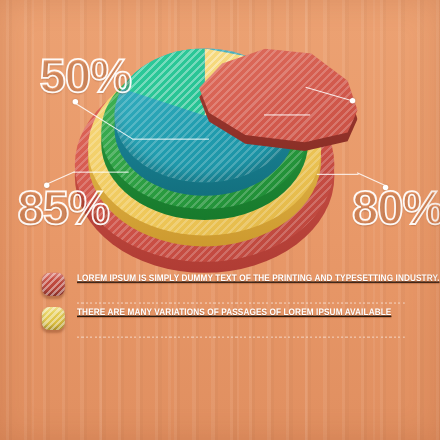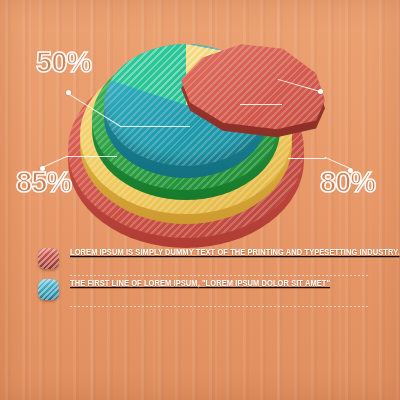--- a/index.html
+++ b/index.html
@@ -154,21 +154,21 @@
   .wedge-red .wedge-top {
     position: absolute;
     inset: 0;
     background: linear-gradient(150deg,#e0705f 0%, #d2594c 55%, #c54c40 100%);
     clip-path: polygon(8% 54%, 2% 34%, 16% 14%, 42% 2%, 70% 6%, 92% 28%, 98% 52%, 92% 70%, 66% 78%, 30% 72%);
   }
 
   
   .pct {
     position: absolute;
-    font-size: 29px;
+    font-size: 43px;
     font-weight: bold;
     letter-spacing: -1px;
     color: transparent;
     -webkit-text-stroke: 1.6px rgba(255,255,255,0.95);
     text-shadow: 0 1px 1px rgba(120,55,25,0.25);
     font-family: "Liberation Sans", sans-serif;
     white-space: nowrap;
     user-select: none;
   }
   .pct-50 { left: 36px;  top: 46px; }
@@ -339,24 +339,24 @@
   <div class="legend">
 
     <div class="legend-row">
       <div class="chip chip-red">
         <div class="chip-stripes"></div>
       </div>
       <div class="legend-text">LOREM IPSUM IS SIMPLY DUMMY TEXT OF THE PRINTING AND TYPESETTING INDUSTRY.</div>
       <div class="legend-rule"></div>
     </div>
 
-
-
     <div class="legend-row">
-      <div class="chip chip-blue">
+      <div class="chip chip-yellow">
         <div class="chip-stripes"></div>
       </div>
-      <div class="legend-text">THE FIRST LINE OF LOREM IPSUM, "LOREM IPSUM DOLOR SIT AMET"</div>
+      <div class="legend-text">THERE ARE MANY VARIATIONS OF PASSAGES OF LOREM IPSUM AVAILABLE</div>
       <div class="legend-rule"></div>
     </div>
 
+
+
   </div>
 </div>
 
 </body></html>

